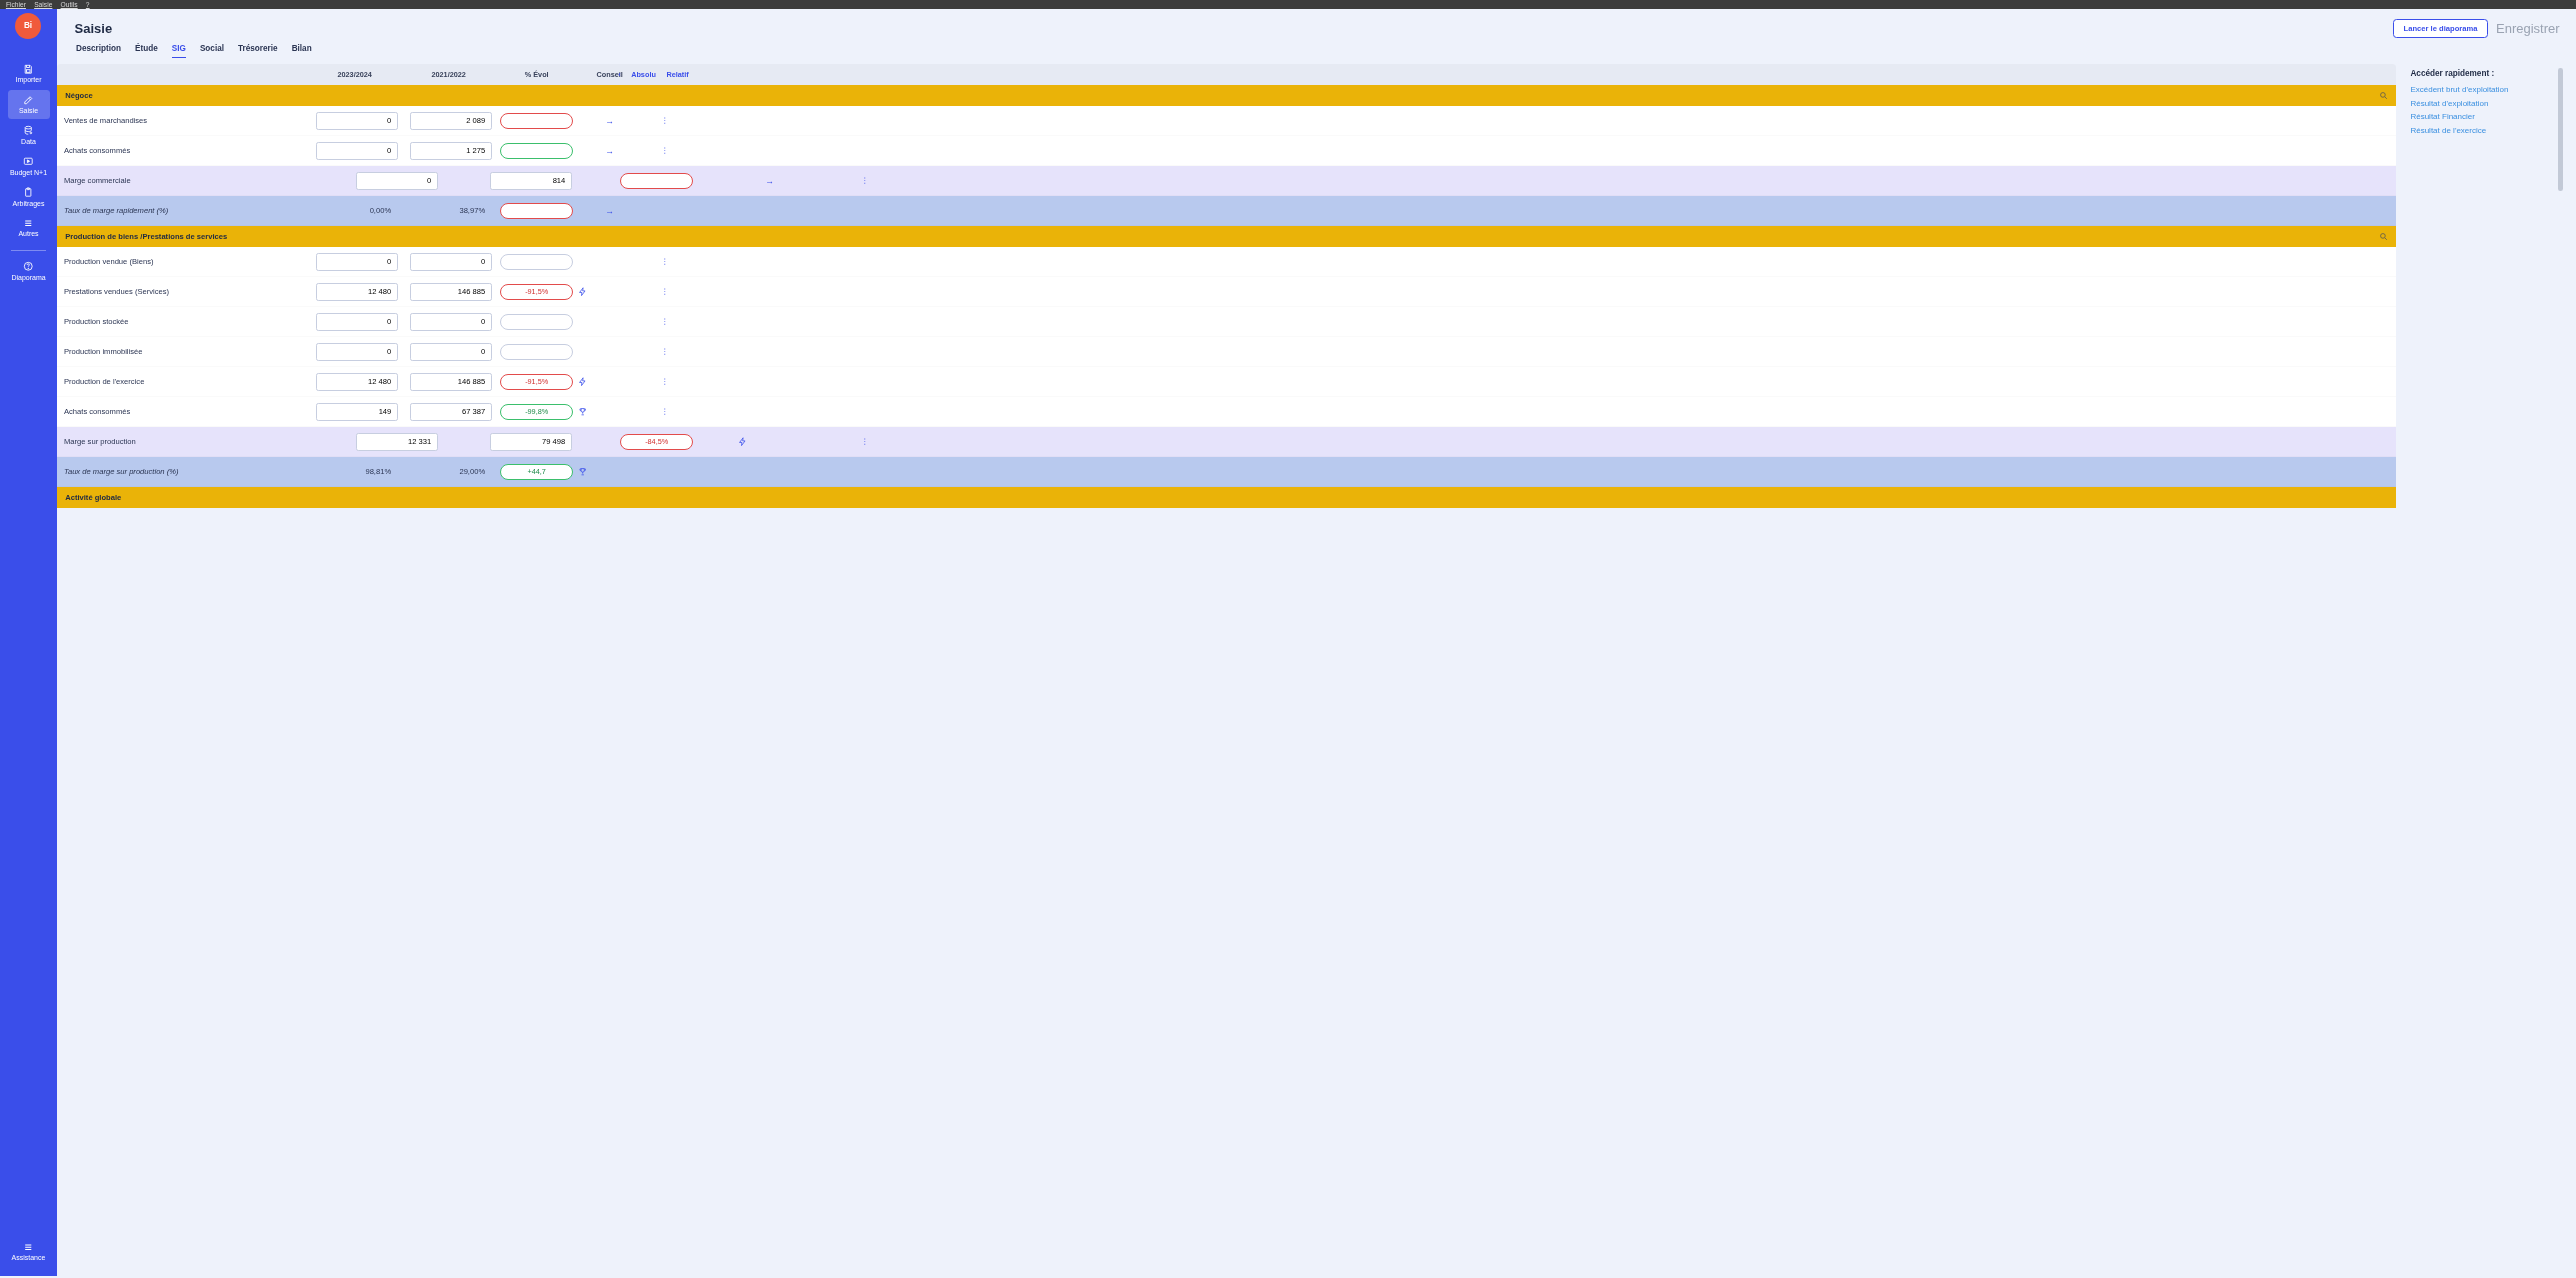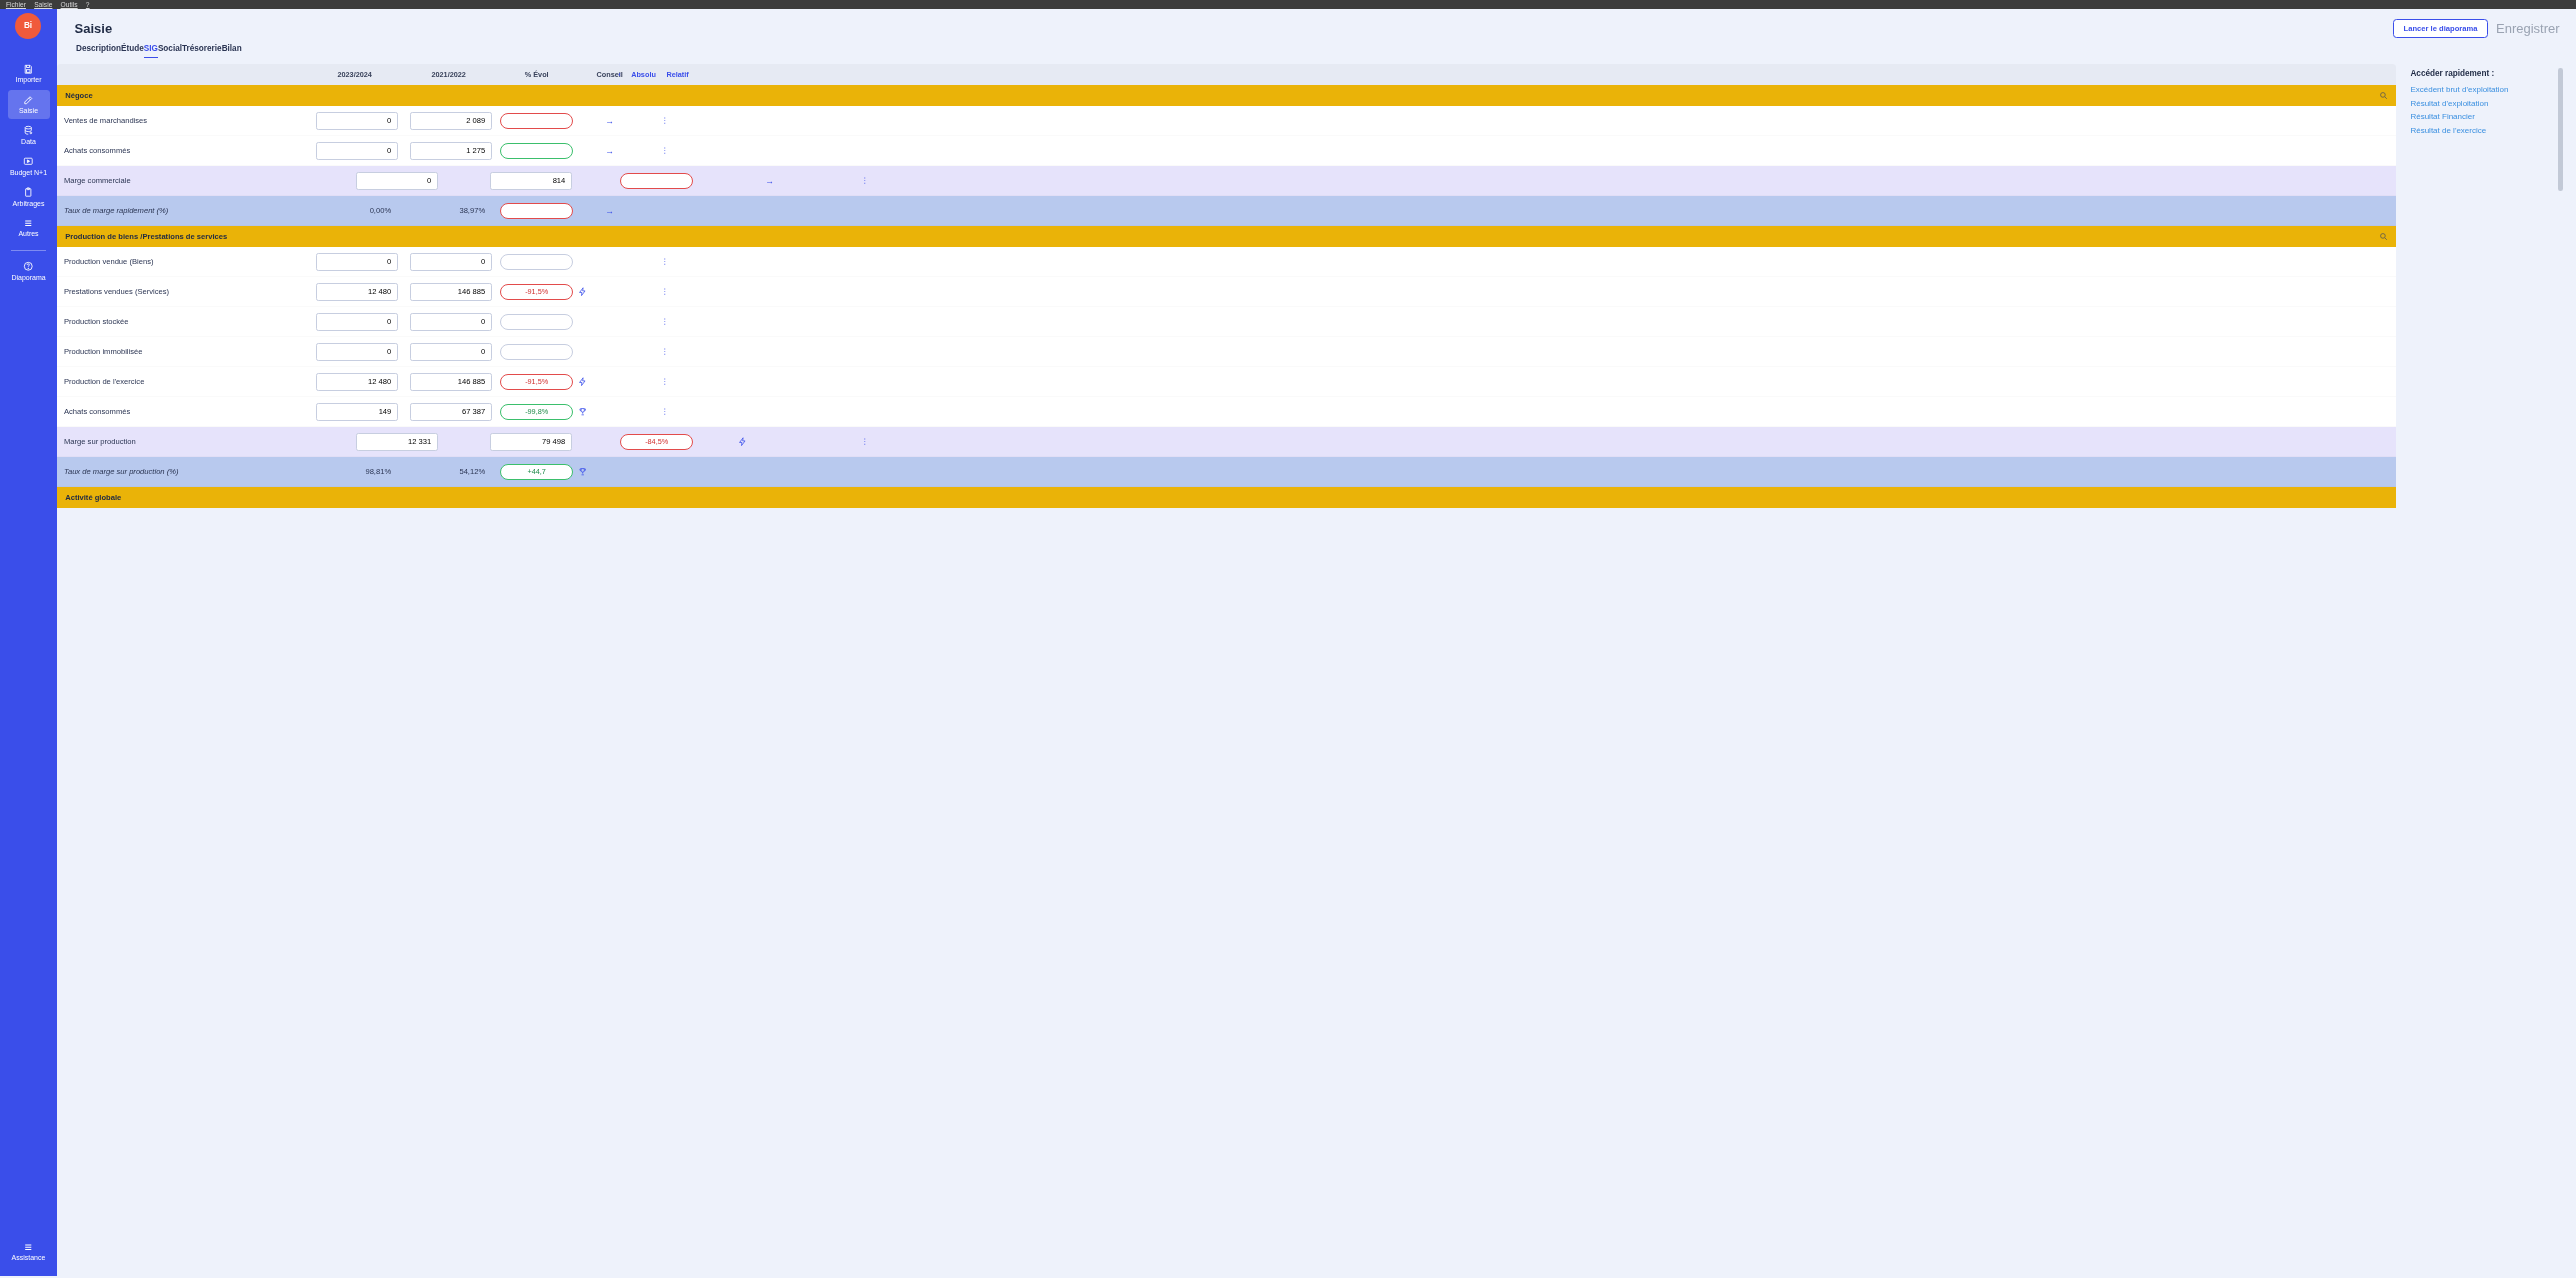--- a/index.html
+++ b/index.html
@@ -25,21 +25,21 @@
 
 
 .main { flex: 1; background: #eef2fb; display: flex; flex-direction: column; min-width: 0; padding-bottom: 2.3px;}
 .main-header { display: flex; align-items: center; justify-content: space-between; padding: 9.4px 16.4px 2.3px 17.6px; }
 .main-header h1 { font-size: 13px; font-weight: 800; color: #1f2a44; }
 .hdr-actions { display: flex; align-items: center; gap: 8.2px; }
 .btn-outline { border: 0.9px solid #3a4eea; color: #3a4eea; background: #fff; border-radius: 3.5px; padding: 4.1px 9.4px; font-size: 7.6px; font-weight: 600; cursor: pointer;}
 .btn-ghost { color: #9aa3b2; font-size: 13px; font-weight: 500; cursor: default; background: none; border: none; }
 
 
-.tabs { display: flex; padding: 3.5px 0 0 19px; }
+.tabs { display: flex; gap: 14px; padding: 3.5px 0 0 19px; }
 .tab { font-size: 8.2px; font-weight: 700; color: #2b3553; padding-bottom: 4.7px; cursor: pointer; }
 .tab.active { color: #3a4eea; border-bottom: 1.8px solid #3a4eea; }
 
 
 .content-row { display: flex; gap: 10.5px; padding: 5.9px 11.7px 0 0; min-height: 0; flex: 1; }
 .content-row .left { flex: 1; min-width: 0; display: flex; flex-direction: column; }
 
 
 .thead { display: grid; grid-template-columns: 246px 94px 94px 82px 64px 47px; align-items: center; background: #e6eaf3; color: #39425b; font-size: 7.3px; font-weight: 700; padding: 5.9px 4.7px; border-top-left-radius: 3.5px; border-top-right-radius: 3.5px; }
 .thead .col-evol, .thead .col-conseil, .thead .c3, .thead .c2 { text-align: center; }
@@ -398,21 +398,21 @@
               </div>
           <div class="dots">⋮</div>
         </div>
 
         <div class="row blue italic">
           <div class="lab">Taux de marge sur production (%)</div>
           <div class="numcell">
                 <div class="numtxt">98,81%</div>
               </div>
           <div class="numcell">
-                <div class="numtxt">54,12%</div>
+                <div class="numtxt">29,00%</div>
               </div>
           <div>
                 <div class="pill green">+44,7</div>
               </div>
           <div class="conseil">
                 <svg width="9.4" height="9.4" viewBox="0 0 24 24" fill="none" stroke="#3a4eea" stroke-width="2">
                   <path d="M8 4h8v5a4 4 0 01-8 0V4z"></path>
                   <path d="M8 5H5v2a3 3 0 003 3M16 5h3v2a3 3 0 01-3 3"></path>
                   <path d="M12 13v4M9 20h6"></path>
                 </svg>

